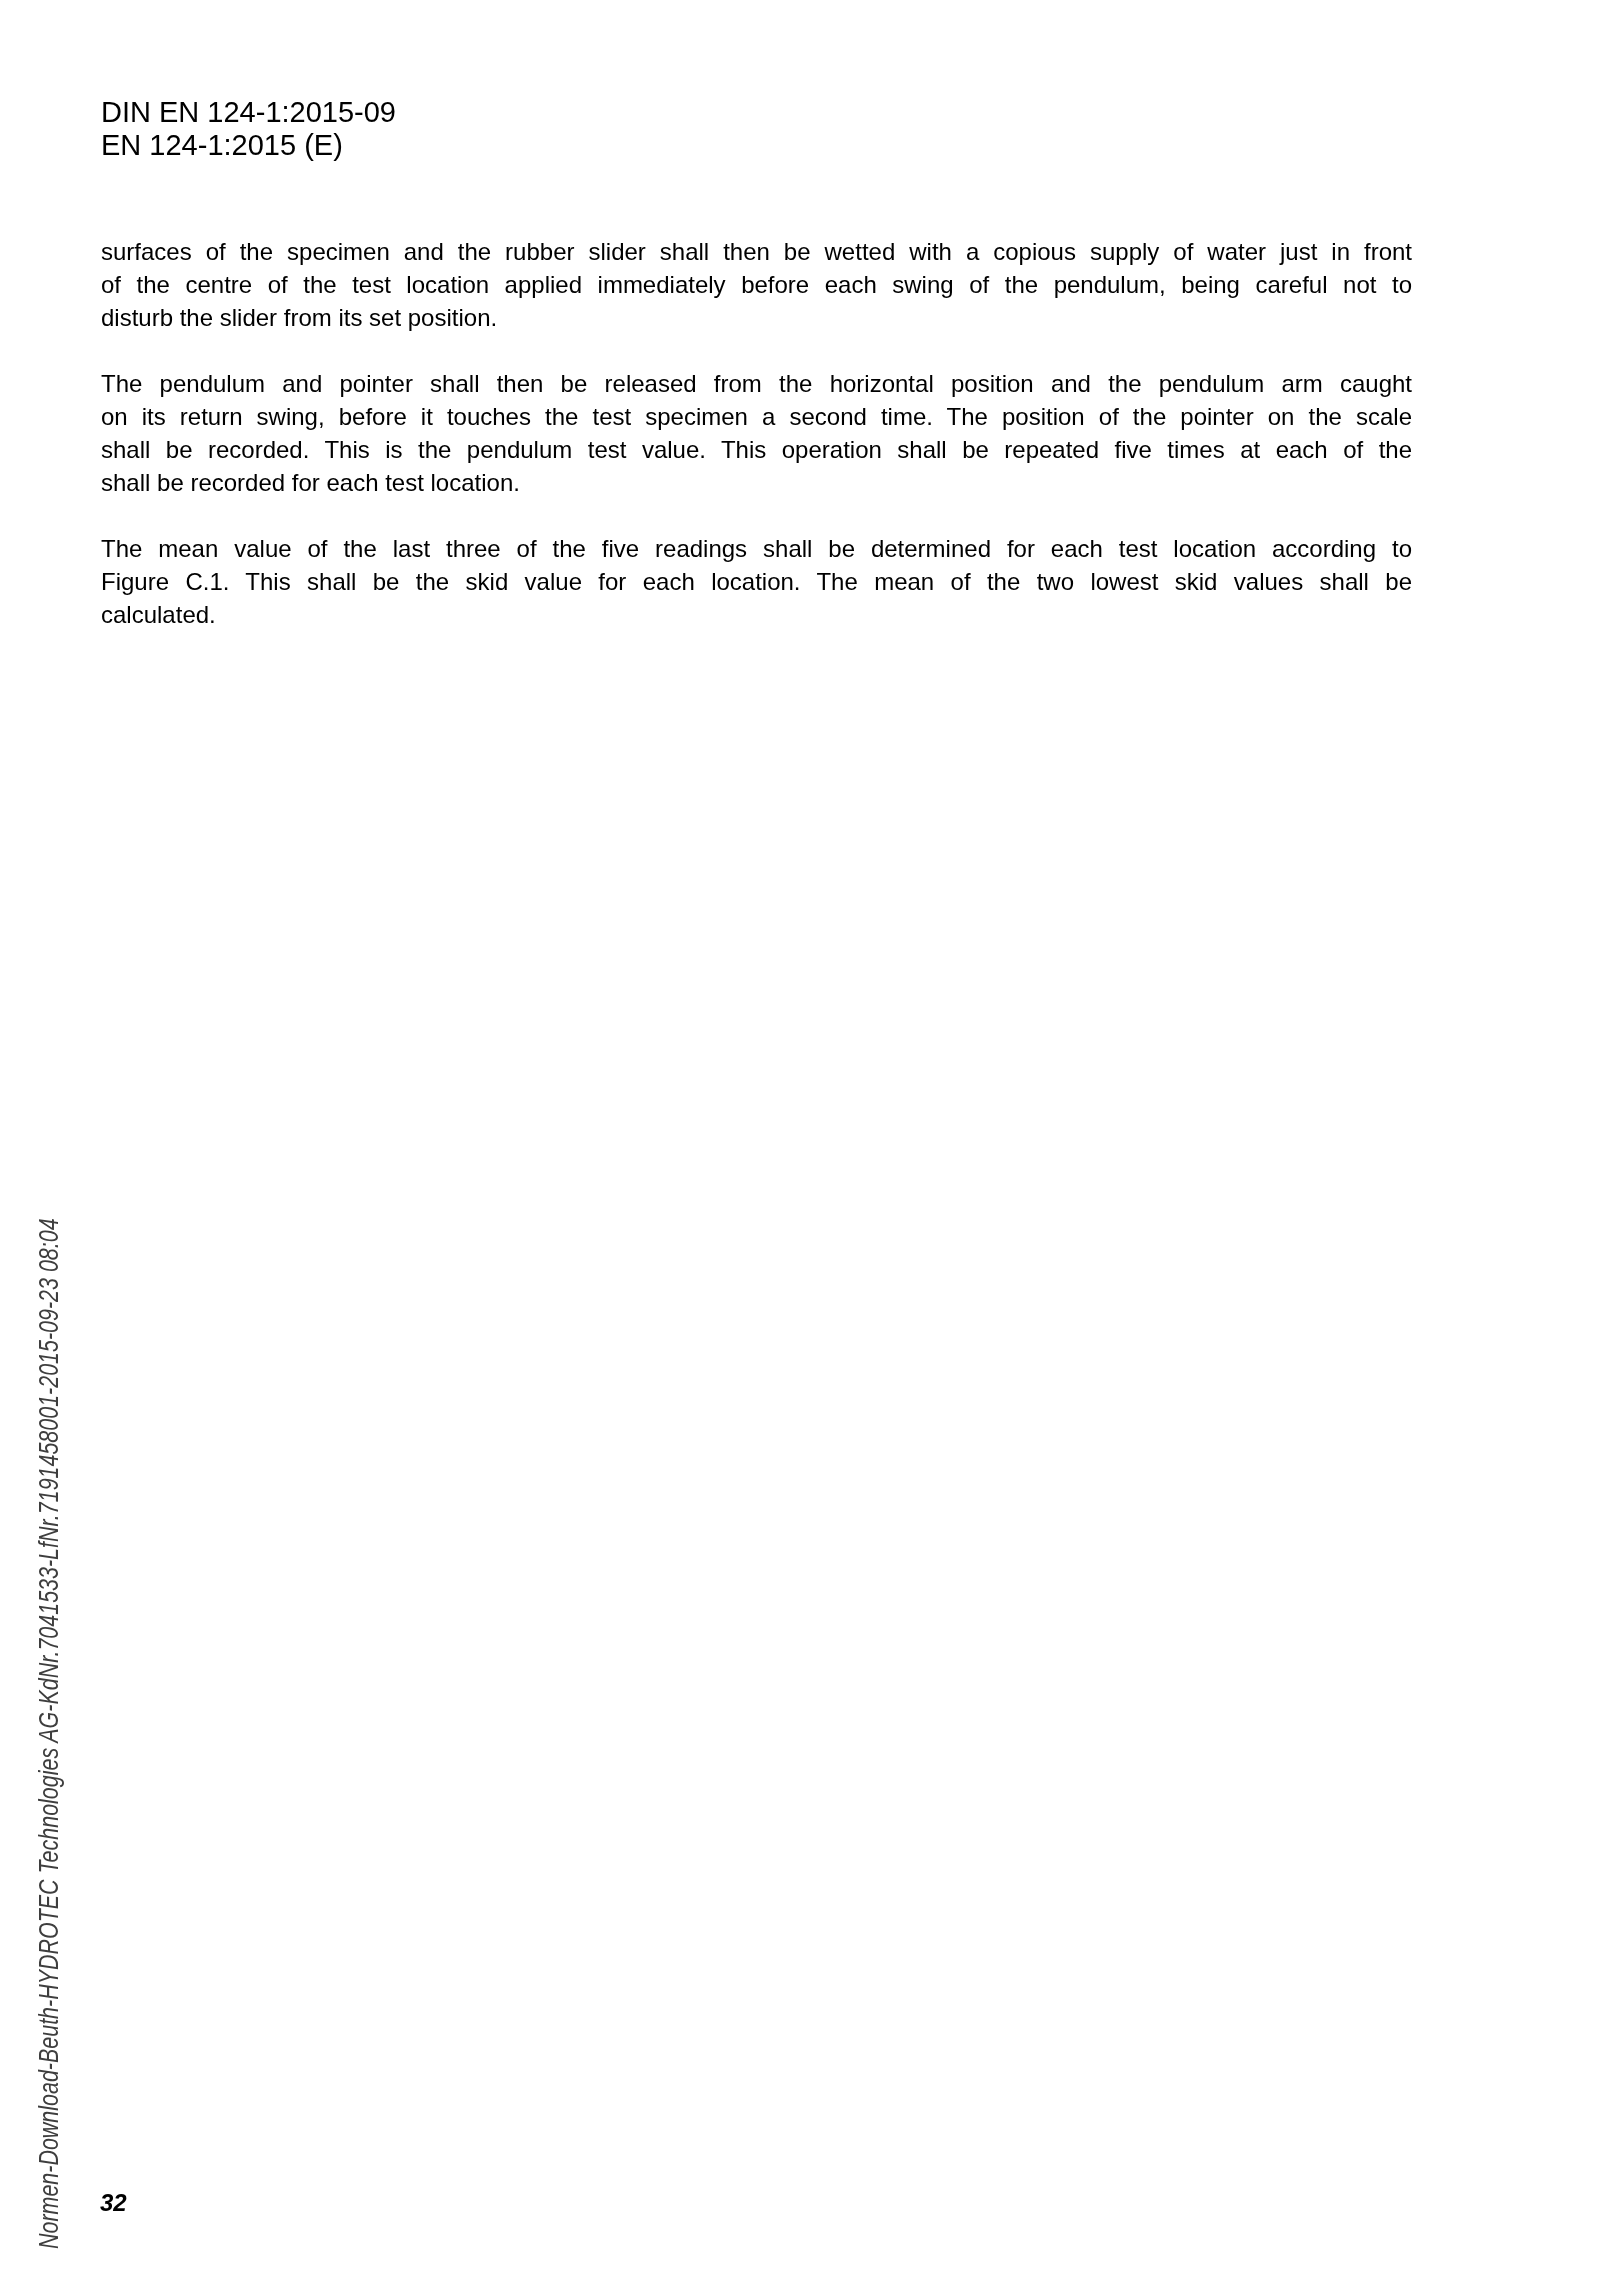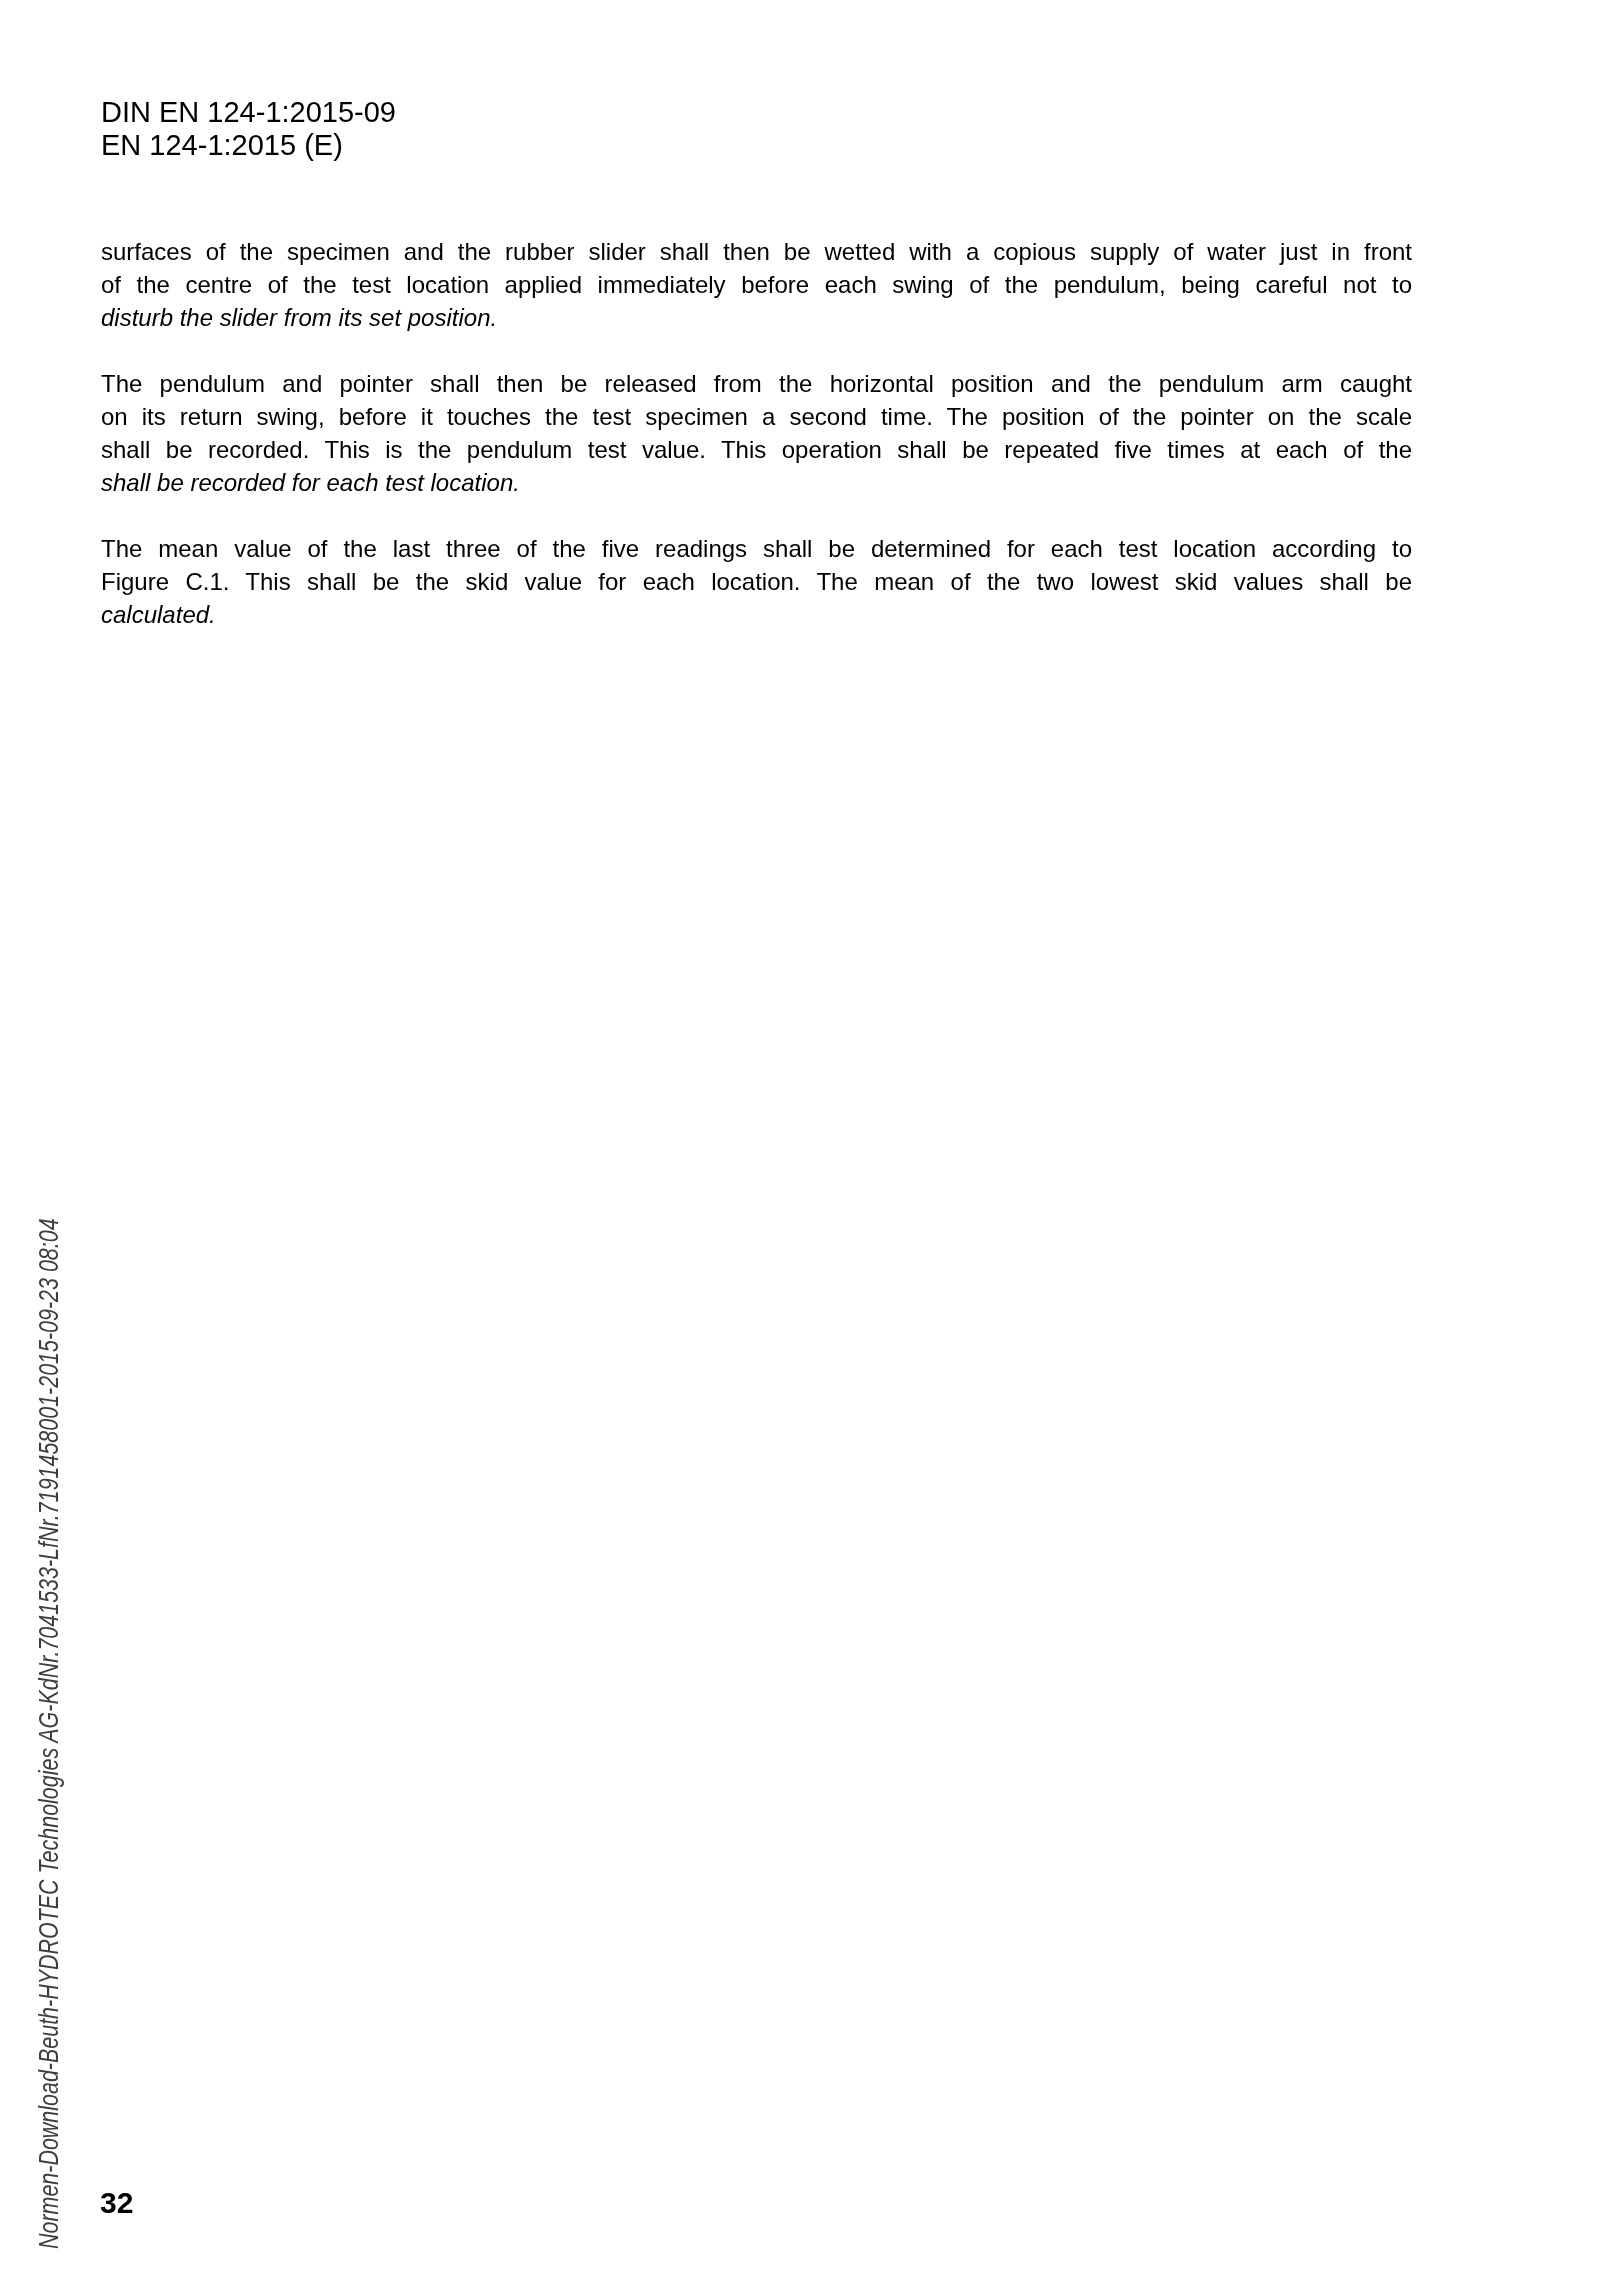--- a/index.html
+++ b/index.html
@@ -37,41 +37,41 @@
     margin: 8px 0 33px 0;
     padding: 0;
   }
   .bodyline {
     text-align: justify;
     text-align-last: justify;
   }
   .bodyline.lastline {
     text-align: center;
     text-align-last: left;
-    font-style: italic;
   }
   .watermark {
     position: absolute;
     left: 34px;
     top: 2249px;
     transform: rotate(-90deg) scaleX(0.78);
     transform-origin: 0 0;
     white-space: nowrap;
     font-size: 27.5px;
     line-height: 30px;
     font-style: italic;
     color: #3e3e3e;
   }
   .page-number {
     position: absolute;
     left: 100px;
     top: 2186px;
-    font-size: 30px;
+    font-size: 24px;
     font-weight: bold;
     line-height: 33px;
+    font-style: italic;
   }
 </style>
 </head>
 <body>
 
 <div class="page">
 
   <div class="watermark">Normen-Download-Beuth-HYDROTEC Technologies AG-KdNr.7041533-LfNr.7191458001-2015-09-23 08:04</div>
 
   <div class="doc-header">

